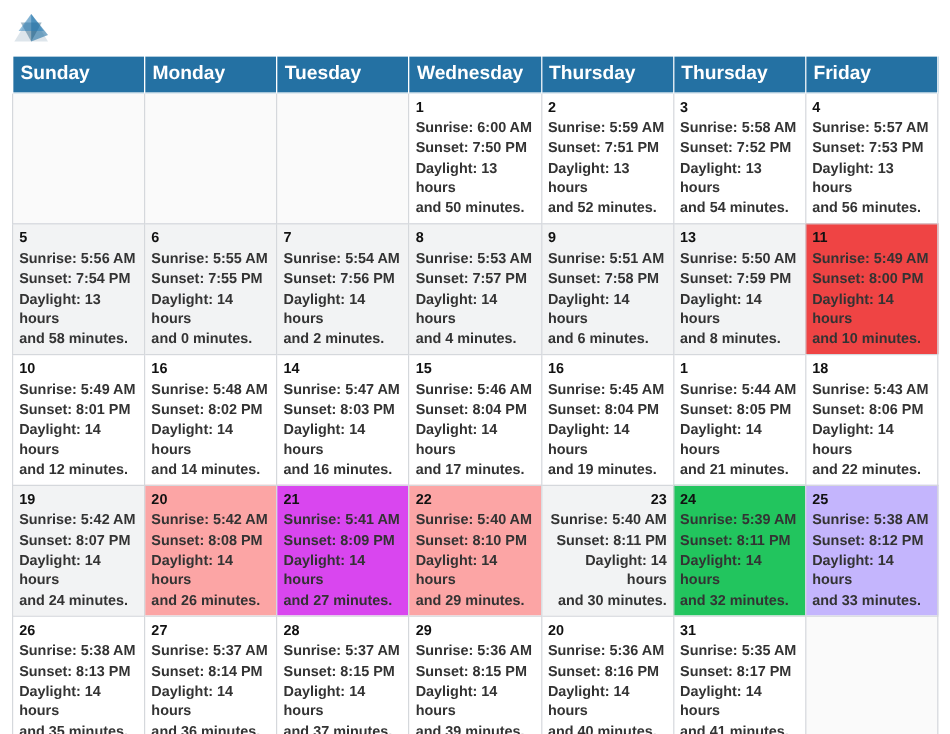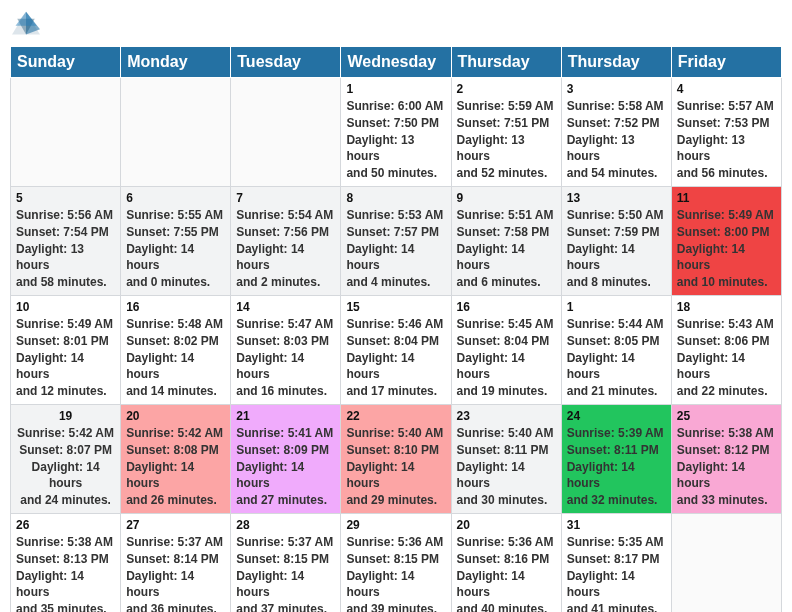--- a/index.html
+++ b/index.html
@@ -195,45 +195,45 @@
         <td>
           <div class="day-number">1</div>
           <div class="day-info">Sunrise: 5:44 AM<br>Sunset: 8:05 PM<br>Daylight: 14 hours<br>and 21 minutes.</div>
         </td>
         <td>
           <div class="day-number">18</div>
           <div class="day-info">Sunrise: 5:43 AM<br>Sunset: 8:06 PM<br>Daylight: 14 hours<br>and 22 minutes.</div>
         </td>
       </tr>
       <tr>
-        <td style="background: rgb(242, 243, 244); text-align: center;">
+        <td style="background: rgb(242, 243, 244);">
           <div class="day-number">19</div>
           <div class="day-info">Sunrise: 5:42 AM<br>Sunset: 8:07 PM<br>Daylight: 14 hours<br>and 24 minutes.</div>
         </td>
         <td style="background: #fca5a5;">
           <div class="day-number">20</div>
           <div class="day-info">Sunrise: 5:42 AM<br>Sunset: 8:08 PM<br>Daylight: 14 hours<br>and 26 minutes.</div>
         </td>
-        <td style="background: #f0abfc;">
+        <td style="background: #d946ef;">
           <div class="day-number">21</div>
           <div class="day-info">Sunrise: 5:41 AM<br>Sunset: 8:09 PM<br>Daylight: 14 hours<br>and 27 minutes.</div>
         </td>
         <td style="background: #fca5a5;">
           <div class="day-number">22</div>
           <div class="day-info">Sunrise: 5:40 AM<br>Sunset: 8:10 PM<br>Daylight: 14 hours<br>and 29 minutes.</div>
         </td>
-        <td style="background: rgb(242, 243, 244);">
+        <td style="background: rgb(242, 243, 244); text-align: right;">
           <div class="day-number">23</div>
           <div class="day-info">Sunrise: 5:40 AM<br>Sunset: 8:11 PM<br>Daylight: 14 hours<br>and 30 minutes.</div>
         </td>
         <td style="background: #22c55e;">
           <div class="day-number">24</div>
           <div class="day-info">Sunrise: 5:39 AM<br>Sunset: 8:11 PM<br>Daylight: 14 hours<br>and 32 minutes.</div>
         </td>
-        <td style="background: #f9a8d4;">
+        <td style="background: #c4b5fd;">
           <div class="day-number">25</div>
           <div class="day-info">Sunrise: 5:38 AM<br>Sunset: 8:12 PM<br>Daylight: 14 hours<br>and 33 minutes.</div>
         </td>
       </tr>
       <tr>
         <td>
           <div class="day-number">26</div>
           <div class="day-info">Sunrise: 5:38 AM<br>Sunset: 8:13 PM<br>Daylight: 14 hours<br>and 35 minutes.</div>
         </td>
         <td>

